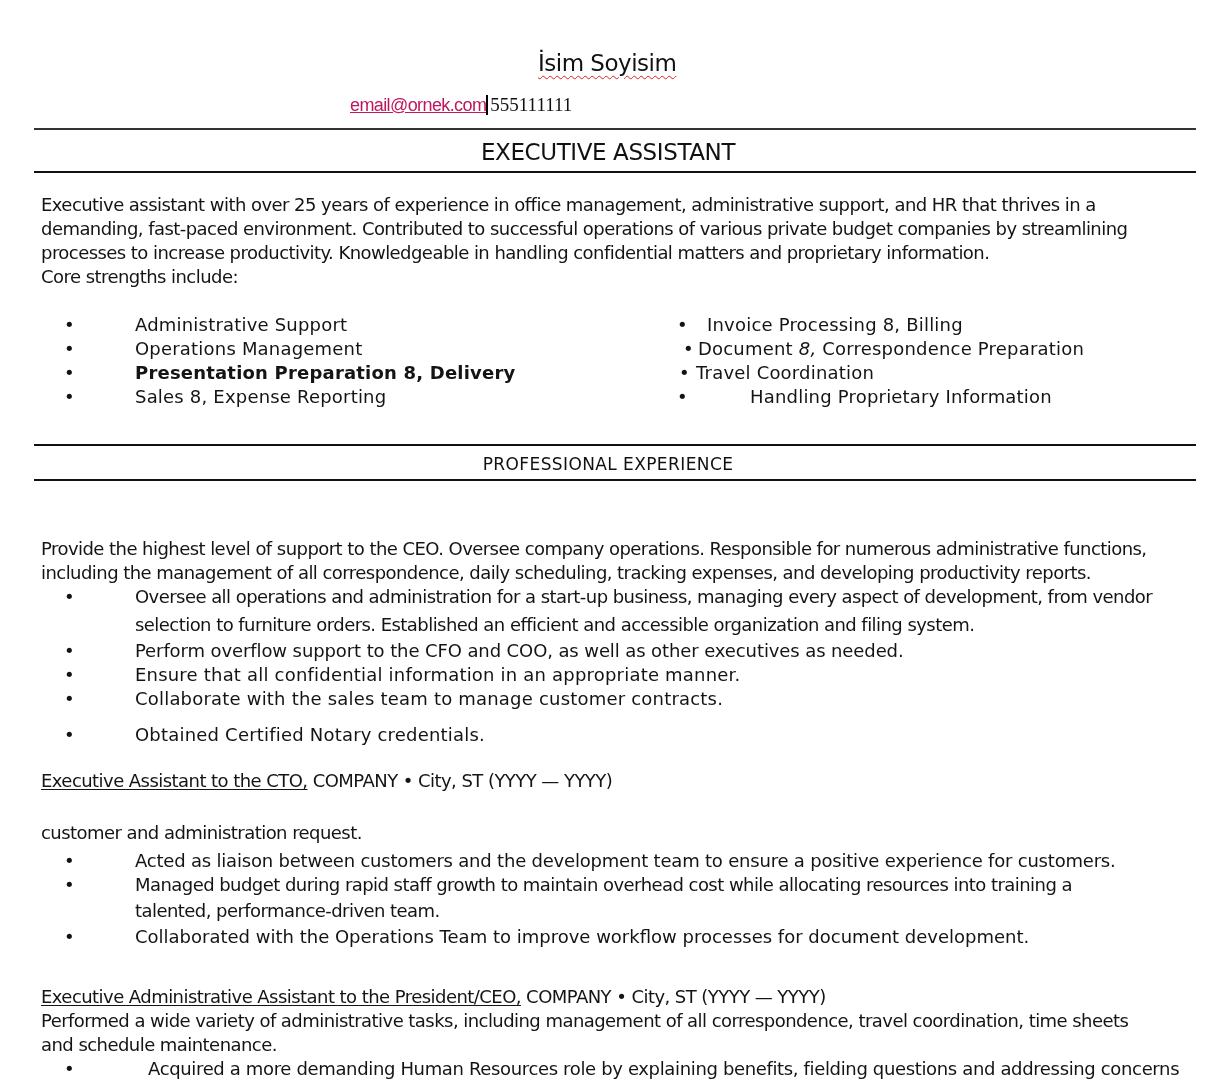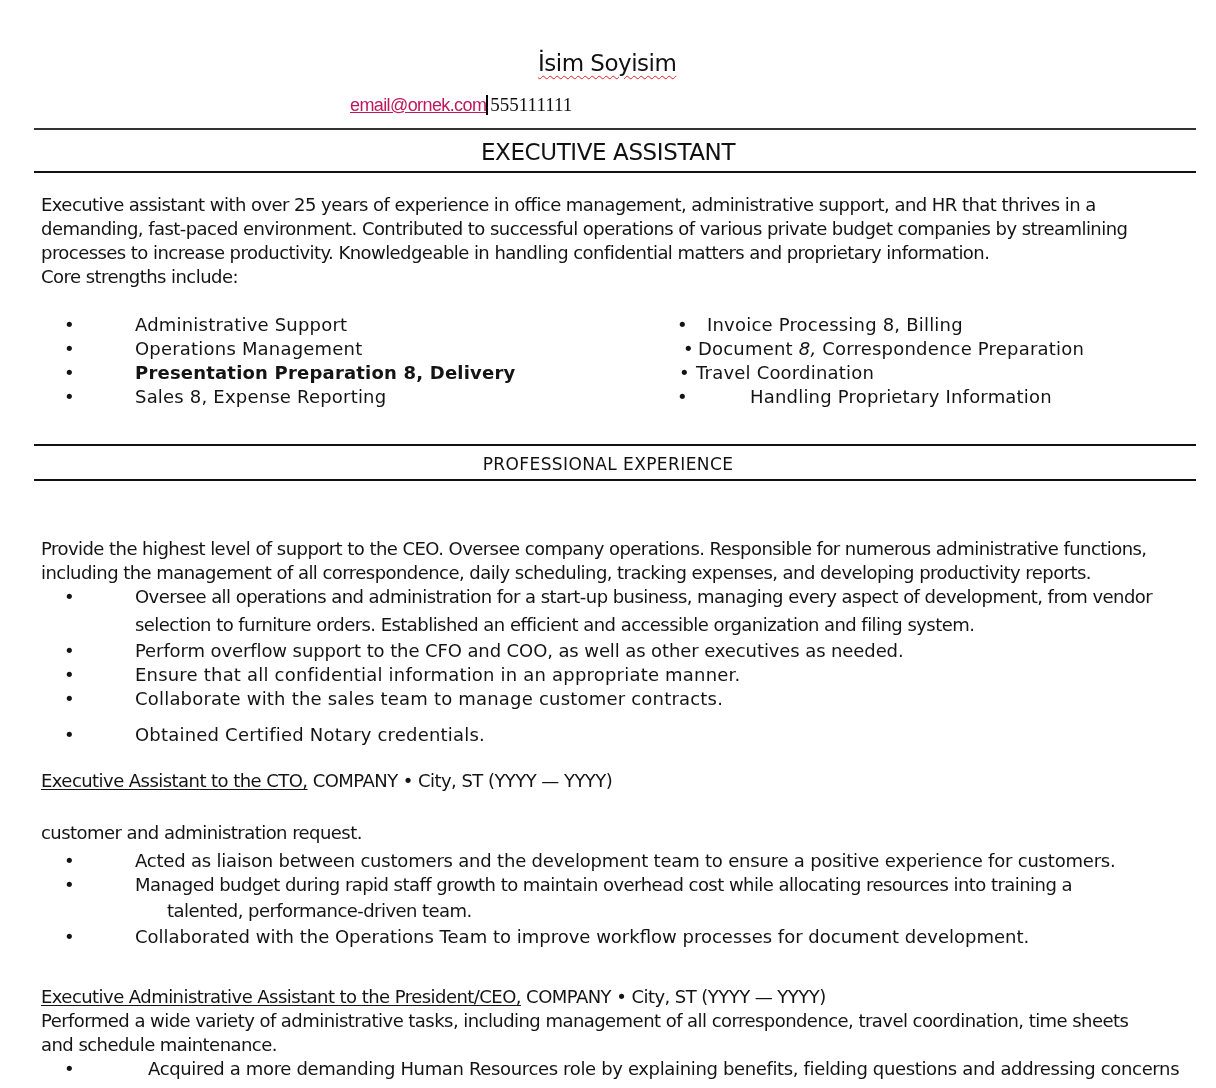--- a/index.html
+++ b/index.html
@@ -127,21 +127,21 @@
   </div>
   <div class="txt" style="top:821px;">customer and administration request.</div>
 
   <div class="bul" style="left:64px; top:849px;">
     <span class="dot">•</span>
     <span class="t narrow" style="left:71px; letter-spacing:-0.2px;">Acted as liaison between customers and the development team to ensure a positive experience for customers.</span>
   </div>
   <div class="bul" style="left:64px; top:873px;">
     <span class="dot">•</span>
     <span class="t narrow" style="left:71px;">Managed budget during rapid staff growth to maintain overhead cost while allocating resources into training a</span>
-    <span class="t narrow" style="left:71px; top:26px;margin-left:32px;">talented, performance-driven team.</span>
+    <span class="t narrow" style="left:71px; top:26px;">talented, performance-driven team.</span>
   </div>
   <div class="bul" style="left:64px; top:925px;">
     <span class="dot">•</span>
     <span class="t" style="left:71px; letter-spacing:0;">Collaborated with the Operations Team to improve workflow processes for document development.</span>
   </div>
 
   <div class="txt" style="top:985px;">
     <span class="job-title">Executive Administrative Assistant to the President/CEO,</span><span> COMPANY • City, ST (YYYY — YYYY)</span>
   </div>
   <div class="txt" style="top:1009px;">Performed a wide variety of administrative tasks, including management of all correspondence, travel coordination, time sheets</div>

